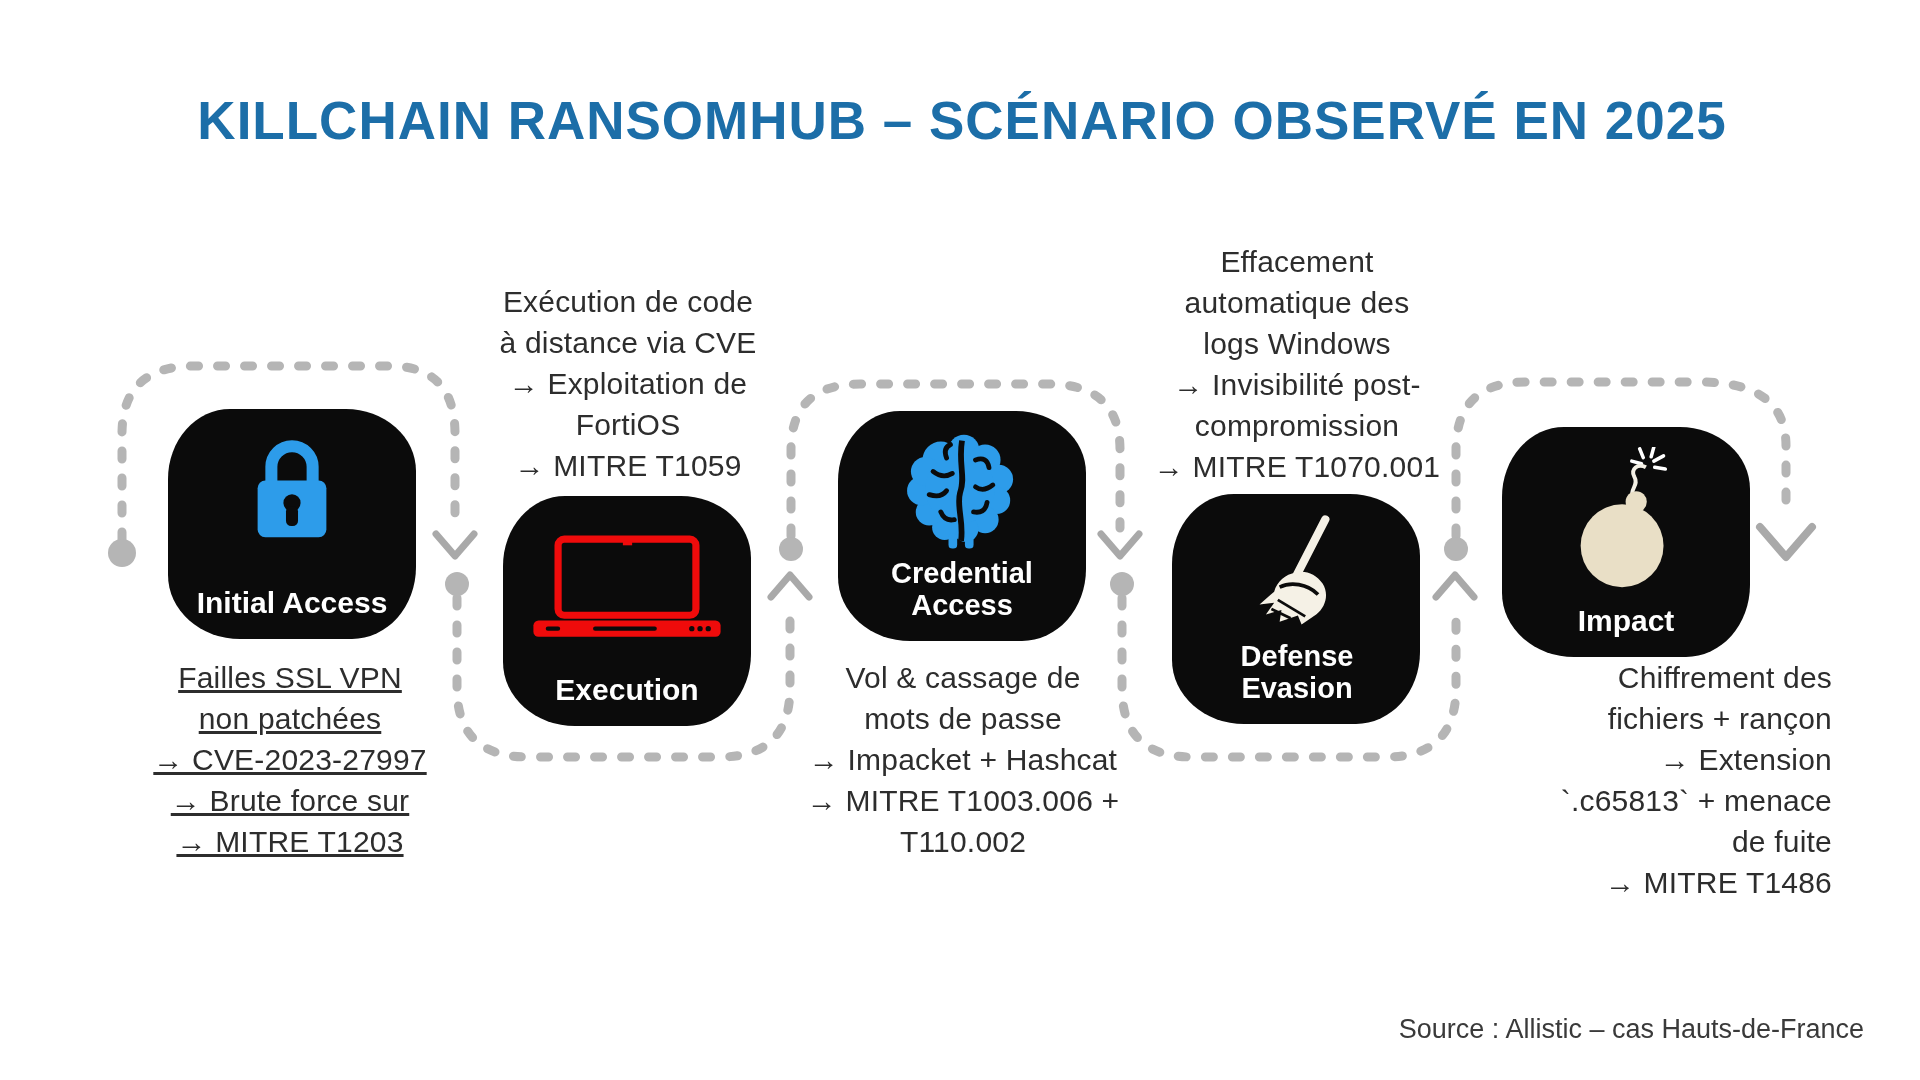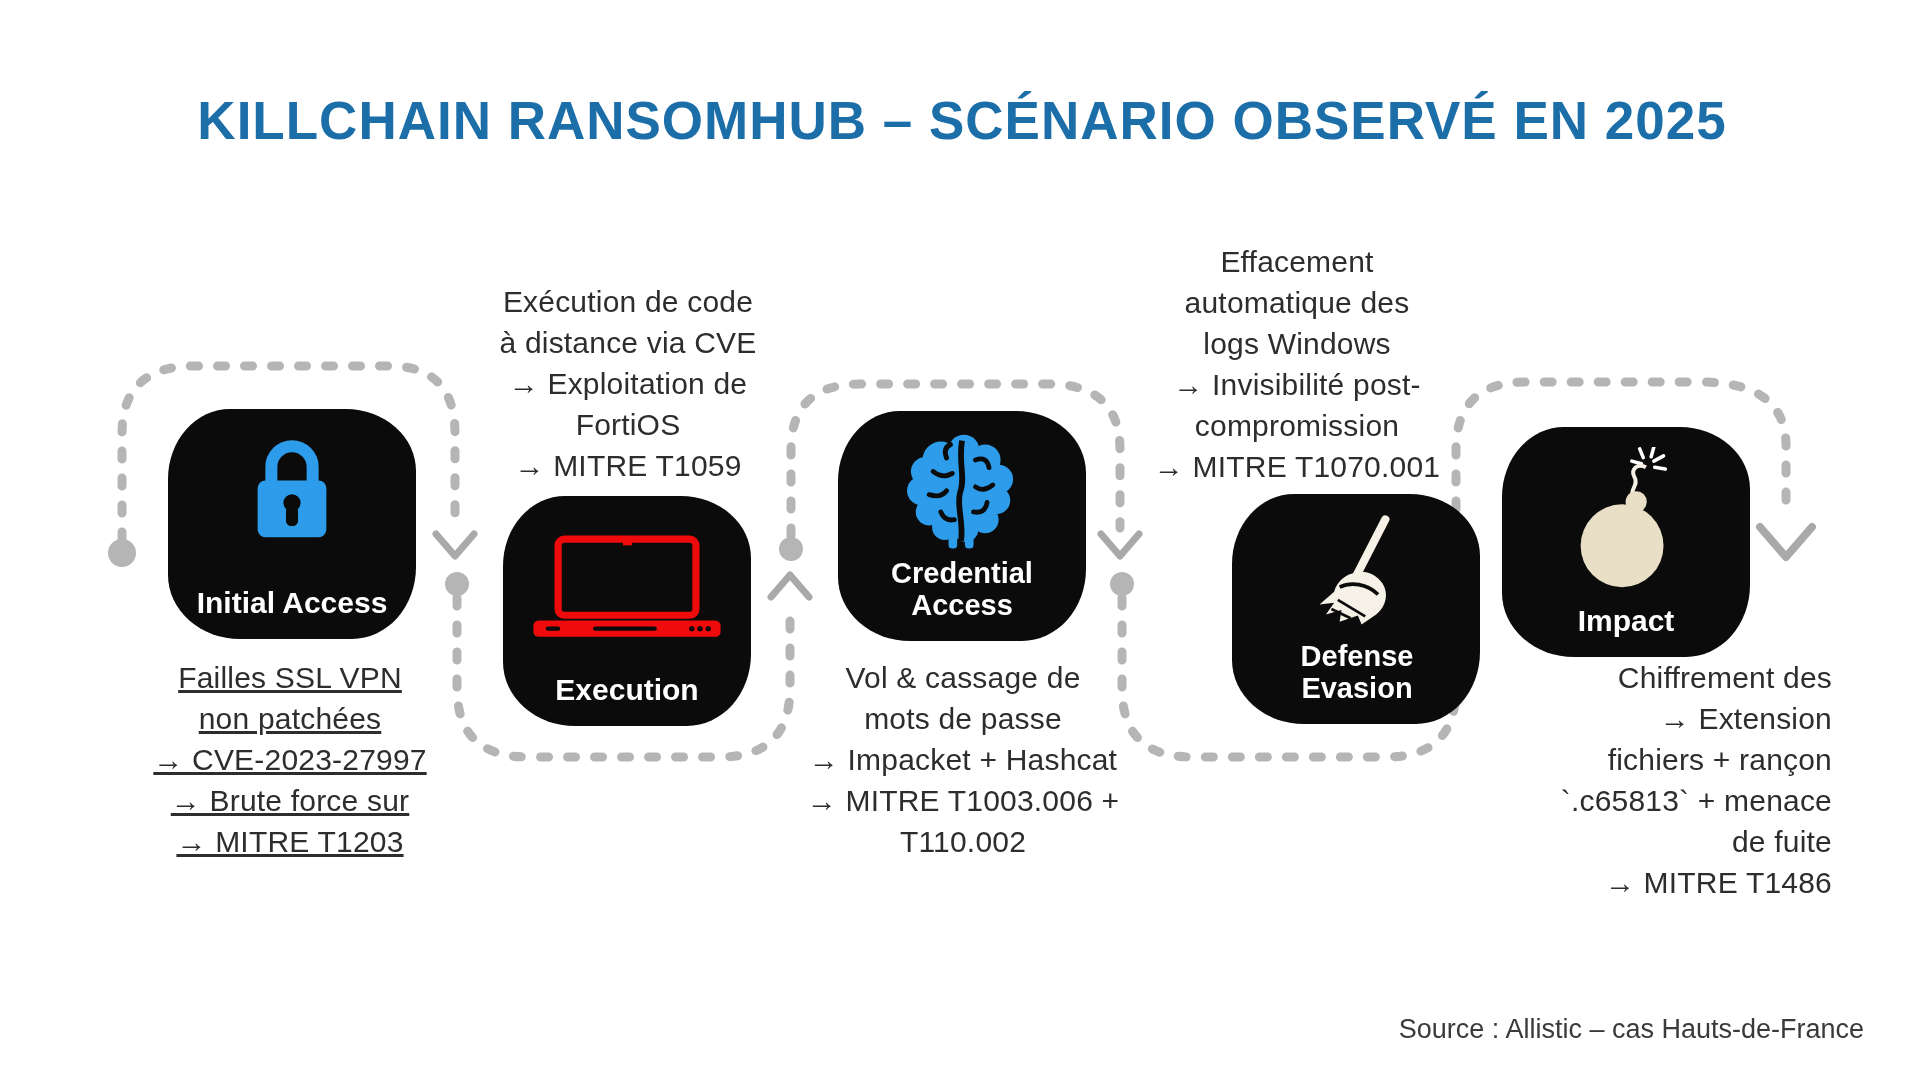--- a/index.html
+++ b/index.html
@@ -31,21 +31,21 @@
   .node{fill:var(--c-gray);}
   .block{
     position:absolute;width:248px;height:230px;background:var(--c-block);
     border-radius:62px 70px 64px 72px / 70px 62px 72px 64px;
     display:flex;flex-direction:column;align-items:center;justify-content:space-between;
     padding:20px 10px 20px;box-sizing:border-box;
   }
   .s1{left:168px;top:409px;gap:35px;}
   .s2{left:503px;top:496px;}
   .s3{left:838px;top:411px;}
-  .s4{left:1232px;top:494px;padding-left:12px;}
+  .s4{left:1172px;top:494px;padding-left:12px;}
   .s5{left:1502px;top:411px;margin-top:16px;}
   .block-label{
     color:#ffffff;font-weight:bold;font-size:30px;line-height:1.08;text-align:center;
     margin-top:4px;
   }
   .s3 .block-label,.s4 .block-label{font-size:29px;width:200px;}
   .details{
     position:absolute;text-align:center;color:var(--c-text);
     font-size:30px;line-height:41px;letter-spacing:0.2px;
   }
@@ -200,22 +200,22 @@
         <path d="M61 16 L72 19"></path>
       </g>
       <path class="stroke-ivory" d="M64 60 C56 48 70 44 64 34 C59 25 68 18 77 23" stroke-width="4.5"></path>
       <circle class="fill-beige" cx="66" cy="62" r="12"></circle>
       <circle class="fill-beige" cx="50" cy="112" r="47"></circle>
     </svg>
     <div class="block-label">Impact</div>
   </div>
   <div class="details d5">
     <div>Chiffrement des</div>
+    <div>fichiers + rançon</div>
     <div>→ Extension</div>
-    <div>fichiers + rançon</div>
     <div>`.c65813` + menace</div>
     <div>de fuite</div>
     <div>→ MITRE T1486</div>
   </div>
 
   <div class="source">Source : Allistic – cas Hauts-de-France</div>
 
 </div>
 
 </body></html>

